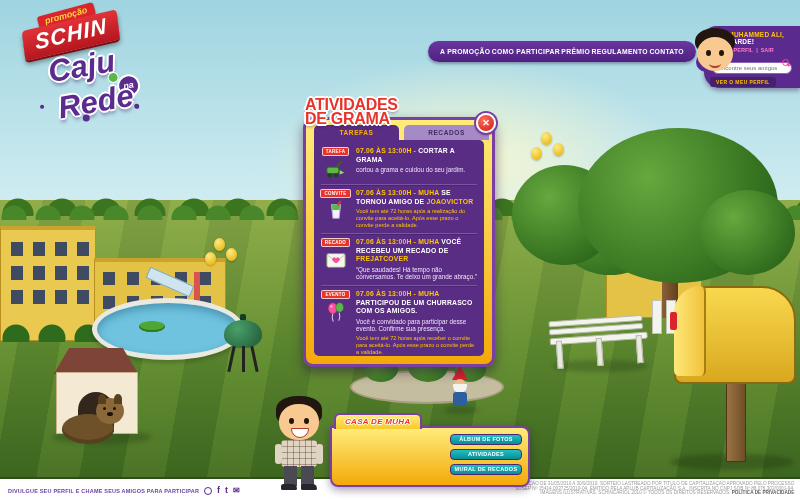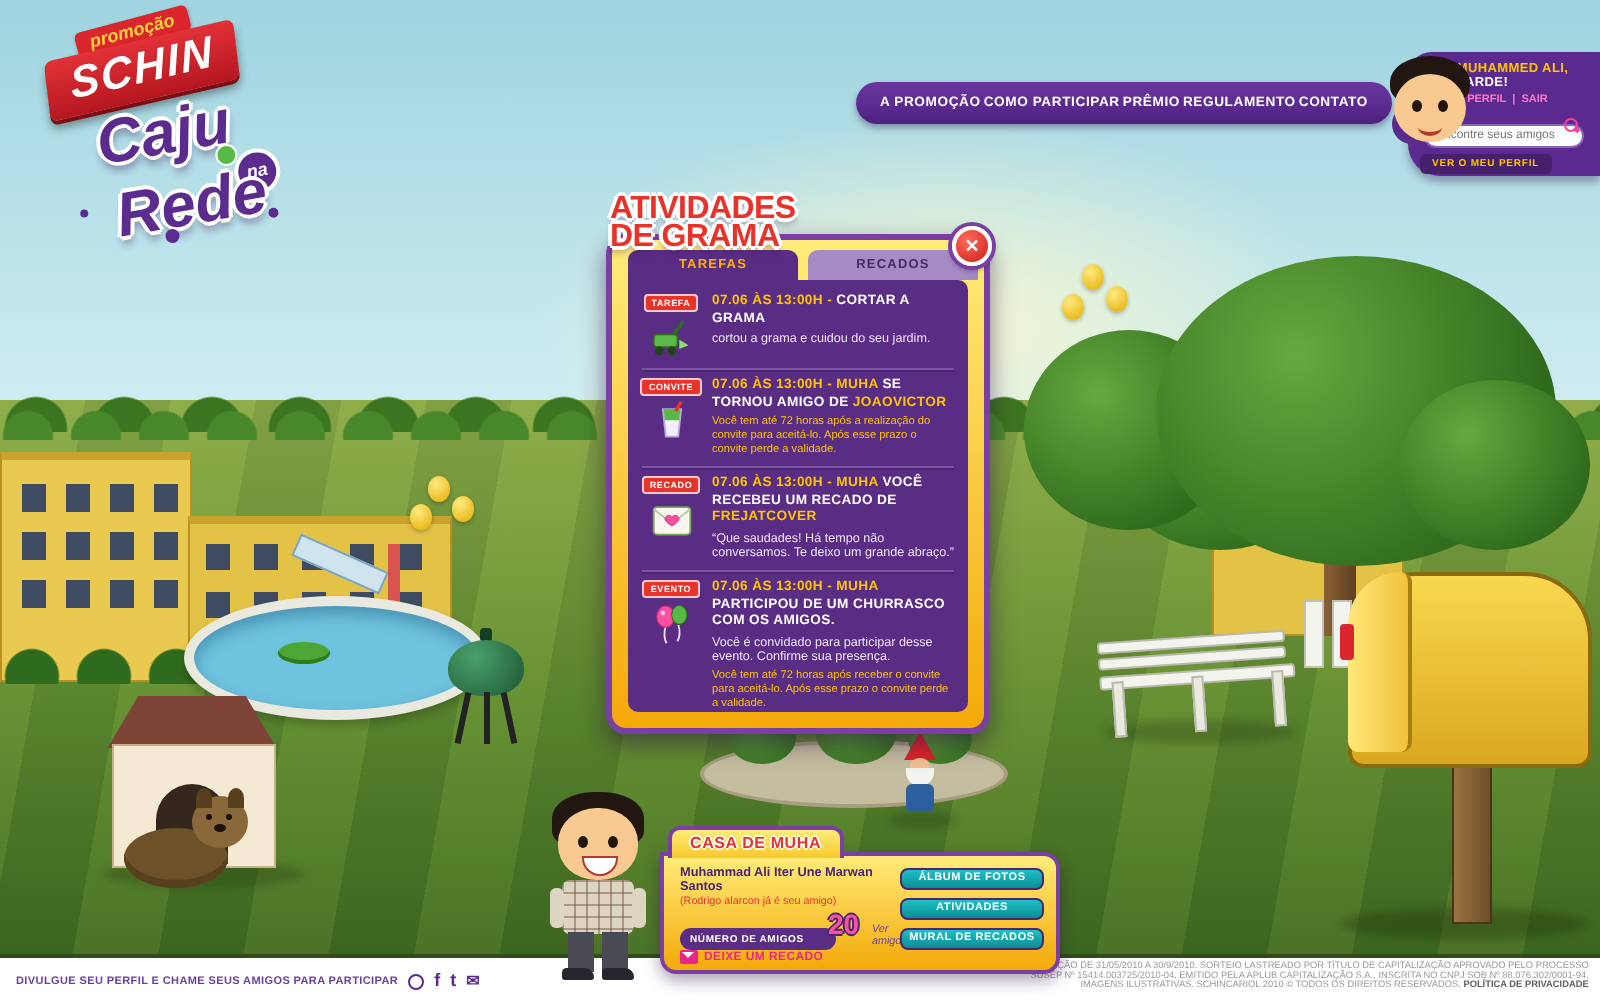--- a/index.html
+++ b/index.html
@@ -152,21 +152,21 @@
   .act-body{flex:1;}
   .act-title{font-size:6.8px;line-height:8.5px;font-weight:bold;color:#fff;letter-spacing:.2px;}
   .t-time{color:#ffc400;}
   .t-hl{color:#ffc400;}
   .act-desc{margin-top:2px;font-size:6.3px;line-height:7.8px;color:#efe2fb;}
   .act-note{margin-top:2px;font-size:5.6px;line-height:7px;color:#ffc400;}
   
   #casa{position:absolute;left:330px;top:413px;width:202px;height:78px;z-index:25;}
   .casa-tab{position:absolute;left:4px;top:0;height:12px;padding:2px 9px 0;background:linear-gradient(#ffec7a,#f8c92c);
        border:2px solid #7a3fa5;border-bottom:none;border-radius:6px 6px 0 0;font-size:8px;font-weight:bold;color:#e8332a;
-       letter-spacing:.3px;z-index:2;text-shadow:-1px 0 #fff,1px 0 #fff,0 -1px #fff,0 1px #fff;}
+       letter-spacing:.3px;z-index:2;text-shadow:-1px 0 #fff,1px 0 #fff,0 -1px #fff,0 1px #fff;font-style:italic;}
   .casa-card{position:absolute;left:0;top:13px;width:200px;height:61px;background:linear-gradient(#ffec7a,#f4a908);
        border:2px solid #7a3fa5;border-radius:0 8px 8px 8px;box-shadow:0 3px 8px rgba(40,10,60,.4);box-sizing:border-box;}
   .casa-left{position:absolute;left:8px;top:5px;width:112px;}
   .owner{font-size:6.4px;font-weight:bold;color:#4a2573;line-height:7px;}
   .friendnote{font-size:5.4px;color:#e8332a;margin-top:1px;}
   .friends-row{margin-top:4px;position:relative;height:13px;}
   .friends-badge{display:inline-block;background:#5a2d84;color:#fff;font-size:5px;font-weight:bold;
        padding:3px 16px 2px 5px;border-radius:7px;letter-spacing:.3px;}
   .friends-count{position:absolute;left:74px;top:-4px;font-size:14px;font-weight:bold;color:#ff4fa0;
        text-shadow:-1px 0 #4a2573,1px 0 #4a2573,0 -1px #4a2573,0 1px #4a2573;}
@@ -435,33 +435,20 @@
     <div class="ab-arm" style="left:52px;"></div>
     <div class="ab-leg" style="left:20px;"></div>
     <div class="ab-leg" style="left:37px;"></div>
     <div class="ab-shoe" style="left:17px;"></div>
     <div class="ab-shoe" style="left:37px;"></div>
   </div>
 
   <div id="casa">
     <div class="casa-tab">CASA DE MUHA</div>
     <div class="casa-card">
-      <div class="casa-left">
-        <div class="owner">Muhammad Ali Iter Une Marwan Santos</div>
-        <div class="friendnote">(Rodrigo alarcon já é seu amigo)</div>
-        <div class="friends-row">
-          <span class="friends-badge">NÚMERO DE AMIGOS</span>
-          <span class="friends-count">20</span>
-          <span class="see-friends">Ver amigos</span>
-        </div>
-        <div class="msg-row">
-          <span class="msg-env"></span>
-          <span class="msg-label">DEIXE UM RECADO</span>
-        </div>
-      </div>
       <div class="casa-buttons">
         <div class="cbtn">ÁLBUM DE FOTOS</div>
         <div class="cbtn">ATIVIDADES</div>
         <div class="cbtn">MURAL DE RECADOS</div>
       </div>
     </div>
   </div>
 
   <div class="footerstrip"></div>
   <div class="f-left">

